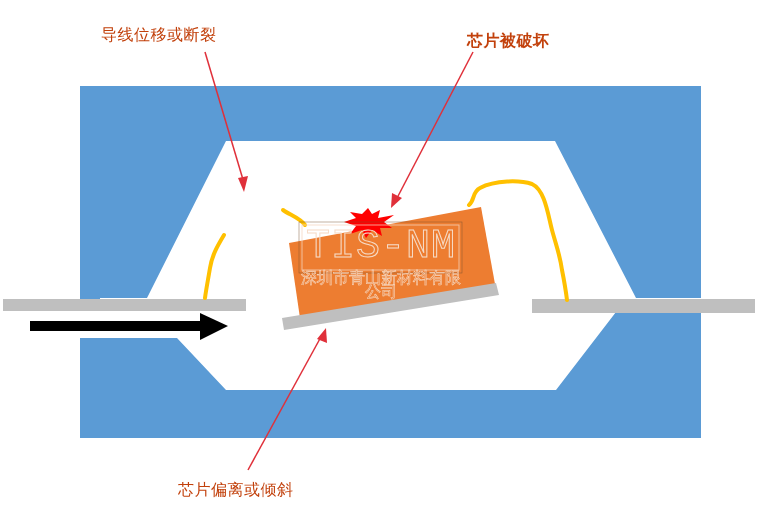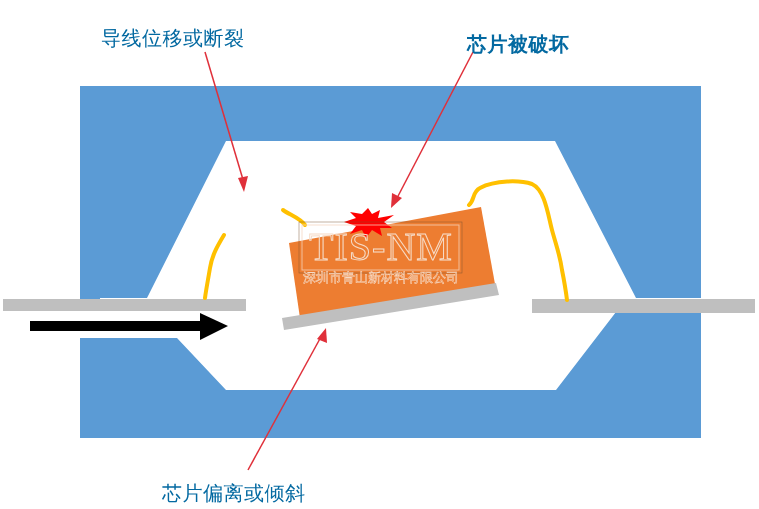--- a/index.html
+++ b/index.html
@@ -1,19 +1,19 @@
 <!DOCTYPE html>
 <html><head>
 <meta charset="utf-8">
 <style>
   html,body{margin:0;padding:0;background:#ffffff;}
   body{width:759px;height:509px;position:relative;overflow:hidden;font-family:"DejaVu Sans",sans-serif;}
-  .label{position:absolute;color:#0369a1;font-size:20px;letter-spacing:0.5px;white-space:nowrap;}
+  .label{position:absolute;color:#c2410c;font-size:16px;letter-spacing:0.5px;white-space:nowrap;}
   #diagram{position:absolute;left:0;top:0;}
-  .wm-title{font-family:Liberation Serif, serif;}
+  .wm-title{font-family:Liberation Mono, monospace;}
 </style>
 </head>
 <body>
 
 <svg id="diagram" width="759" height="509" viewBox="0 0 759 509" xmlns="http://www.w3.org/2000/svg">
 
   <rect x="80" y="86" width="621" height="352" fill="#5b9bd5"></rect>
 
   <polygon points="226,141 555,141 636,298 636,312 616,312 556,390 226,390 177,338 100,338 100,298 147,298" fill="#ffffff"></polygon>
 
@@ -49,17 +49,17 @@
     <polygon points="326,328 327,343 317,339" stroke="none"></polygon>
   </g>
 
   <g opacity="0.75">
     <rect x="302" y="225" width="157" height="45" fill="none" stroke="#f5d5c0" stroke-width="1"></rect>
     <rect x="299" y="222" width="163" height="51" fill="none" stroke="#7a5030" stroke-width="0.6"></rect>
   </g>
 </svg>
 
 <div class="wm-title" style="position:absolute;left:305px;top:224px;width:152px;text-align:center;font-size:40px;line-height:46px;color:transparent;-webkit-text-stroke:1px #f6dcc8;letter-spacing:1px;">TIS-NM</div>
-<div style="position:absolute;left:300px;top:271px;width:162px;text-align:center;font-size:13px;line-height:14px;color:transparent;-webkit-text-stroke:0.5px #f6dcc8;">深圳市青山新材料有限公司</div>
+<div style="position:absolute;left:300px;top:271px;width:162px;text-align:center;font-size:16px;line-height:14px;color:transparent;-webkit-text-stroke:0.5px #f6dcc8;">深圳市青山新材料有限公司</div>
 
 <div class="label" style="left:101px;top:25px;">导线位移或断裂</div>
 <div class="label" style="left:467px;top:31px;font-weight:bold;">芯片被破坏</div>
-<div class="label" style="left:162px;top:480px;">芯片偏离或倾斜</div>
+<div class="label" style="left:178px;top:480px;">芯片偏离或倾斜</div>
 
 </body></html>

